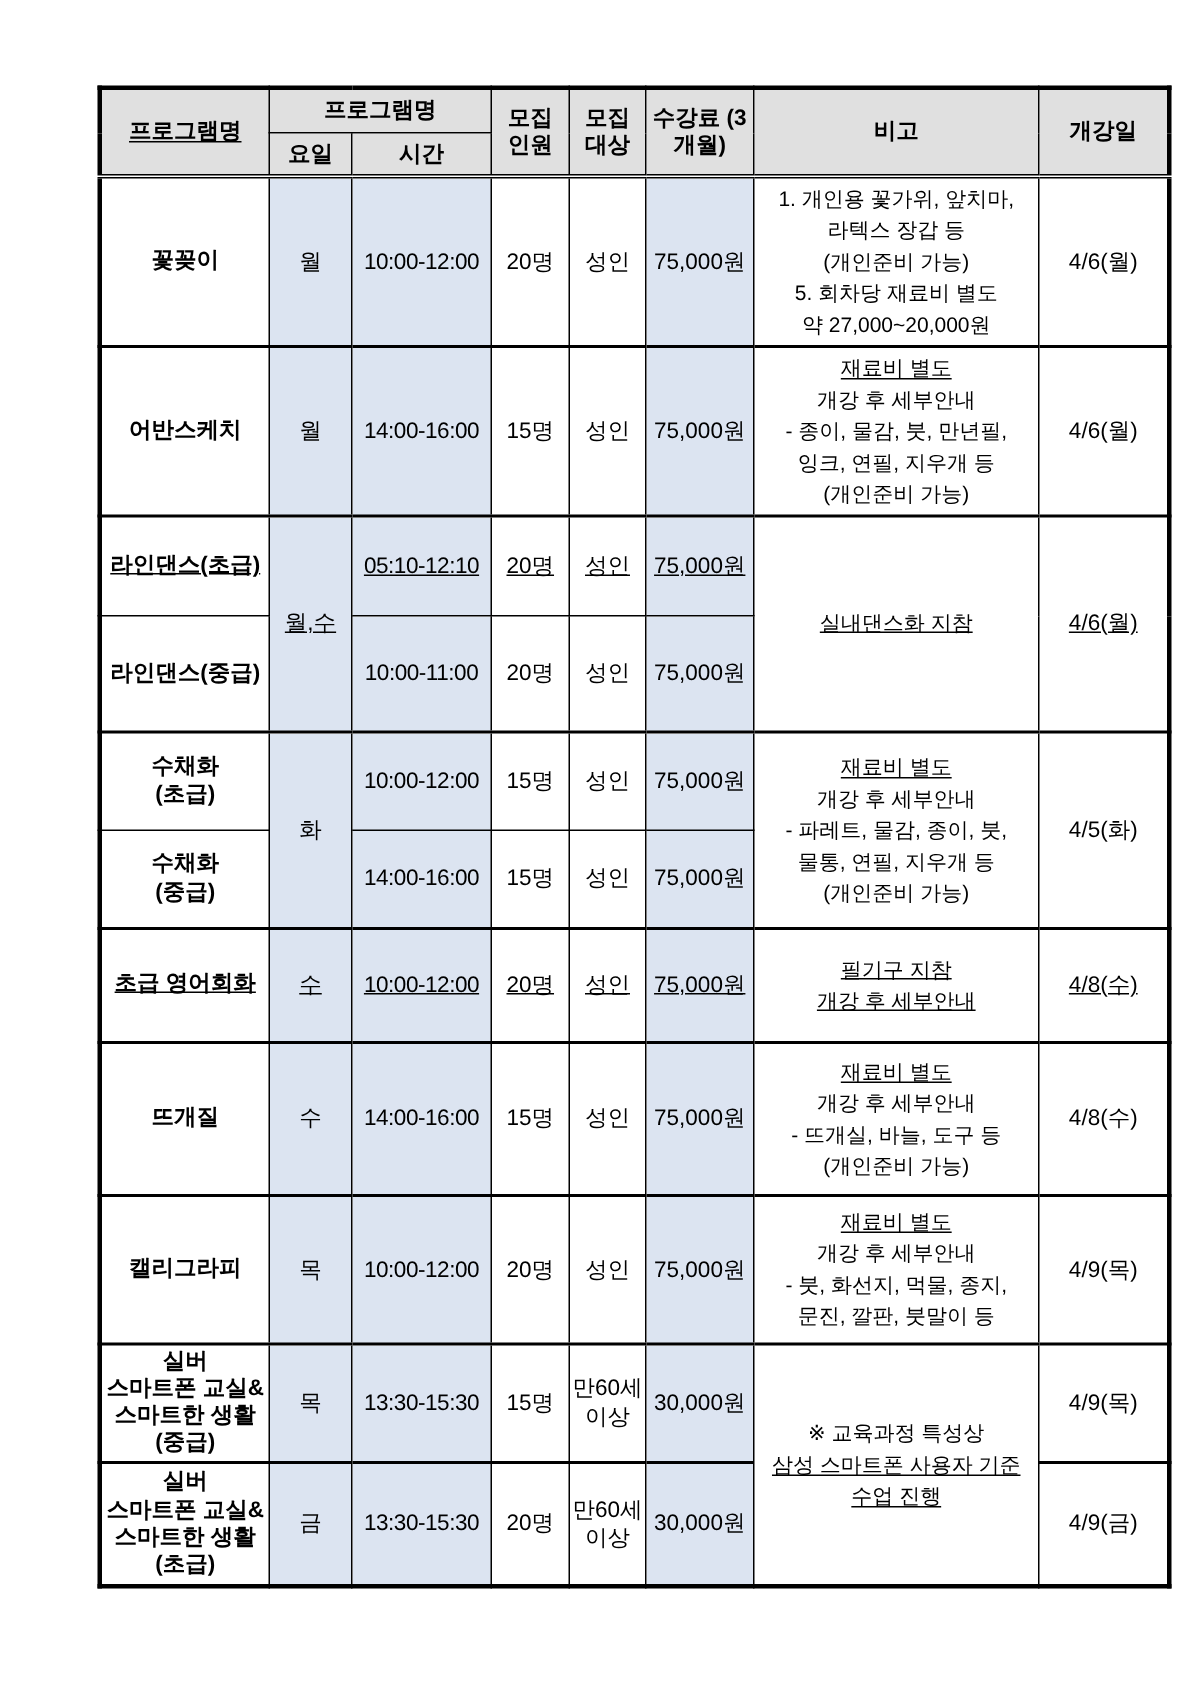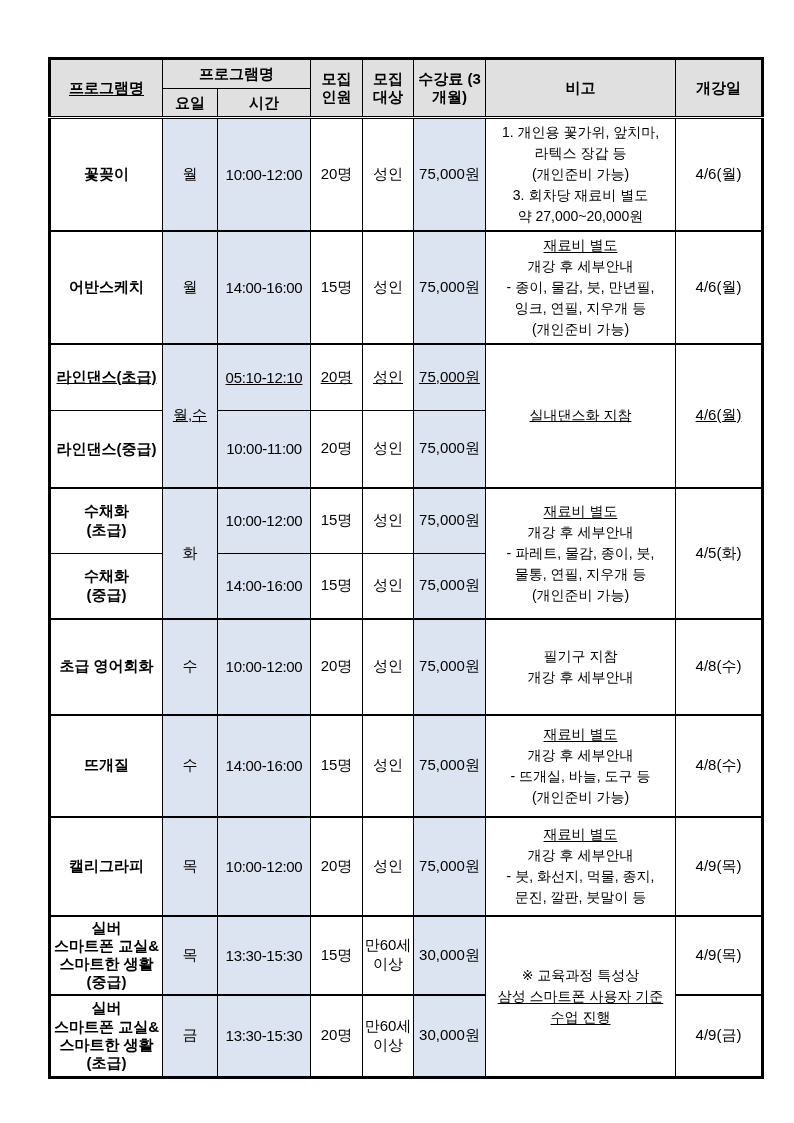--- a/index.html
+++ b/index.html
@@ -10,21 +10,21 @@
   *{box-sizing:border-box;}
   html,body{margin:0;padding:0;}
   body{
     width:794px;height:1123px;
     background:#ffffff;
     font-family:"Liberation Sans","DejaVu Sans",sans-serif;
     color:#000;
   }
   .page{
     width:794px;height:1123px;
-    padding:57px 39px 0 48px;
+    padding:57px 39px 0 65px;
   }
   table.schedule{
     border-collapse:collapse;
     table-layout:fixed;
     width:713px;
     border:3px solid var(--border-color);
   }
   th,td{
     border:1px solid var(--border-color);
     text-align:center;
@@ -107,21 +107,21 @@
           <td>
             <div class="ln">성인</div>
           </td>
           <td class="shaded">
             <div class="ln">75,000원</div>
           </td>
           <td class="note">
             <div class="ln">1. 개인용 꽃가위, 앞치마,</div>
             <div class="ln">라텍스 장갑 등</div>
             <div class="ln">(개인준비 가능)</div>
-            <div class="ln">3. 회차당 재료비 별도</div>
+            <div class="ln">5. 회차당 재료비 별도</div>
             <div class="ln">약 27,000~20,000원</div>
           </td>
           <td>
             <div class="ln">4/6(월)</div>
           </td>
         </tr>
         <tr class="group-start" style="height: 113px;">
           <td class="program">
             <div class="ln">어반스케치</div>
           </td>
@@ -236,21 +236,21 @@
           <td>
             <div class="ln">15명</div>
           </td>
           <td>
             <div class="ln">성인</div>
           </td>
           <td class="shaded">
             <div class="ln">75,000원</div>
           </td>
         </tr>
-        <tr class="group-start" style="height: 96px;">
+        <tr class="group-start" style="height: 76px; text-decoration: underline;">
           <td class="program">
             <div class="ln">초급 영어회화</div>
           </td>
           <td class="shaded">
             <div class="ln">수</div>
           </td>
           <td class="time shaded">
             <div class="ln">10:00-12:00</div>
           </td>
           <td>

